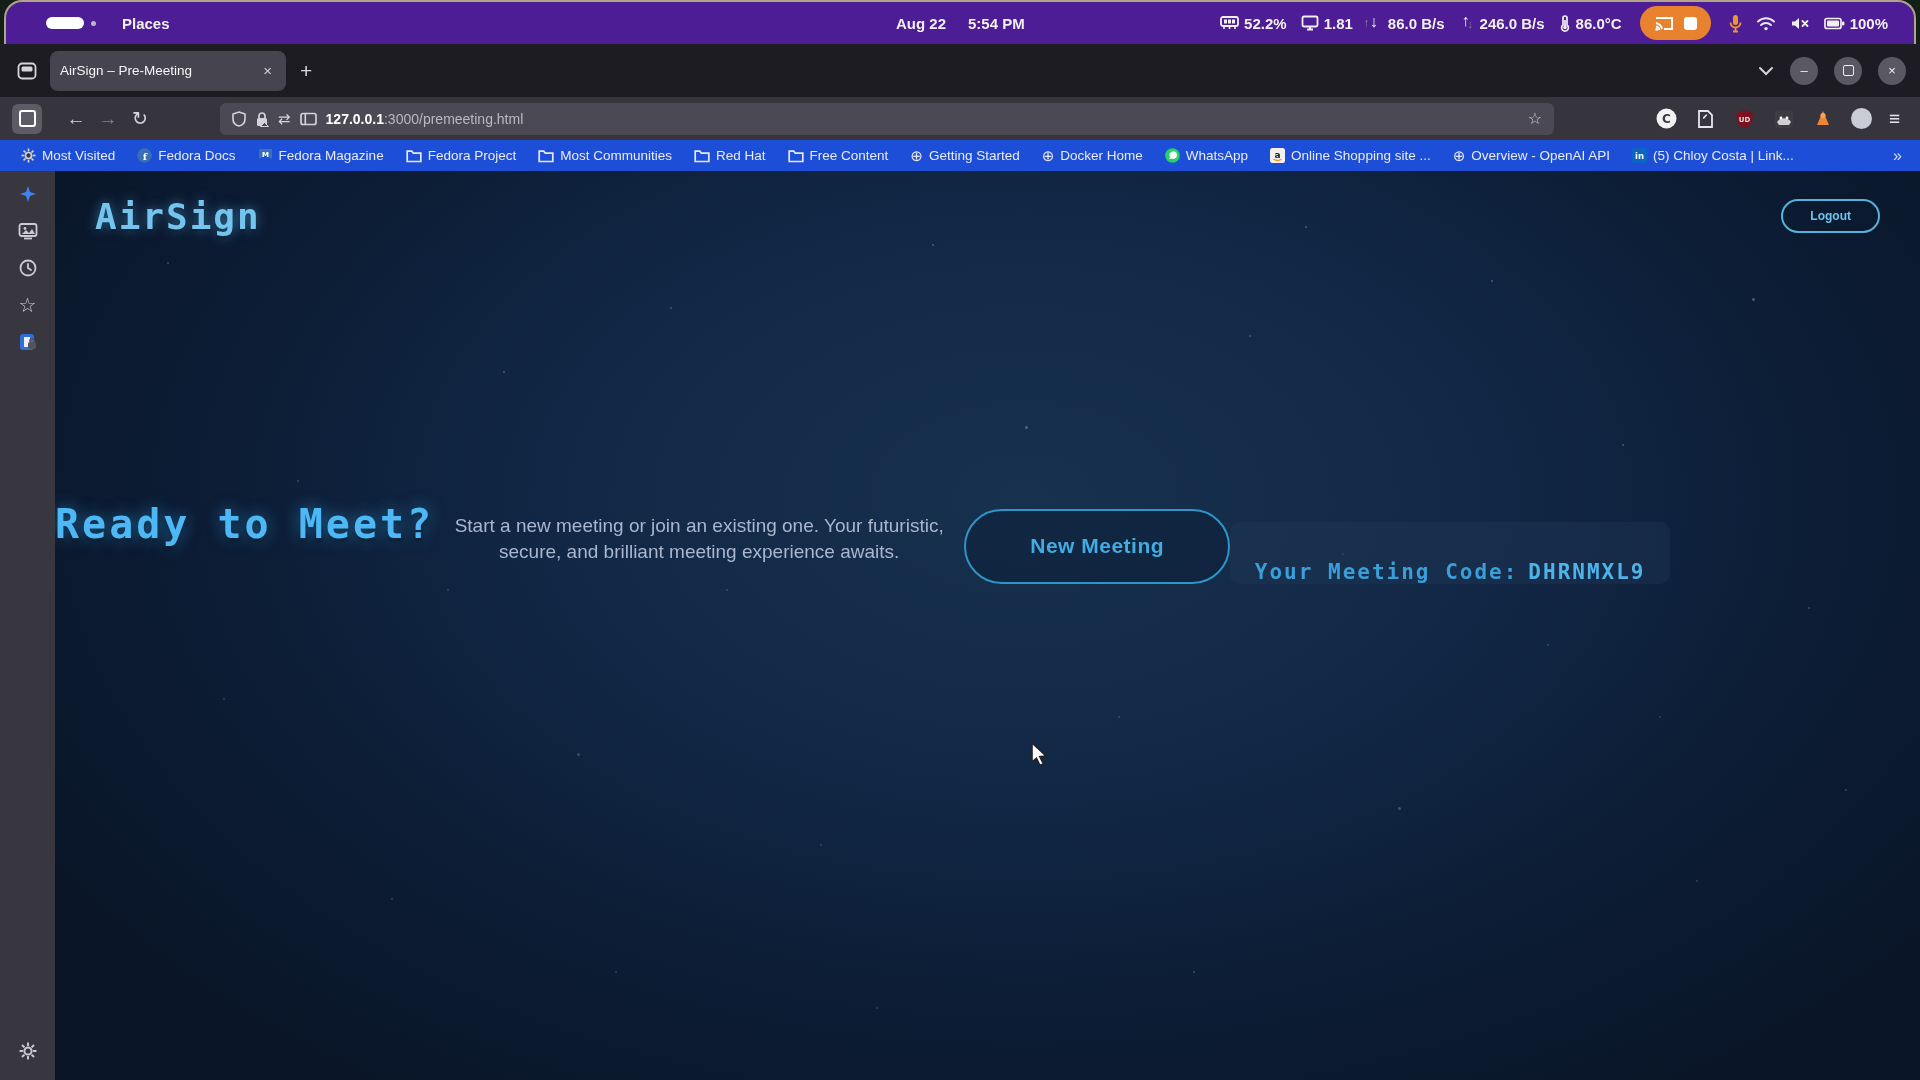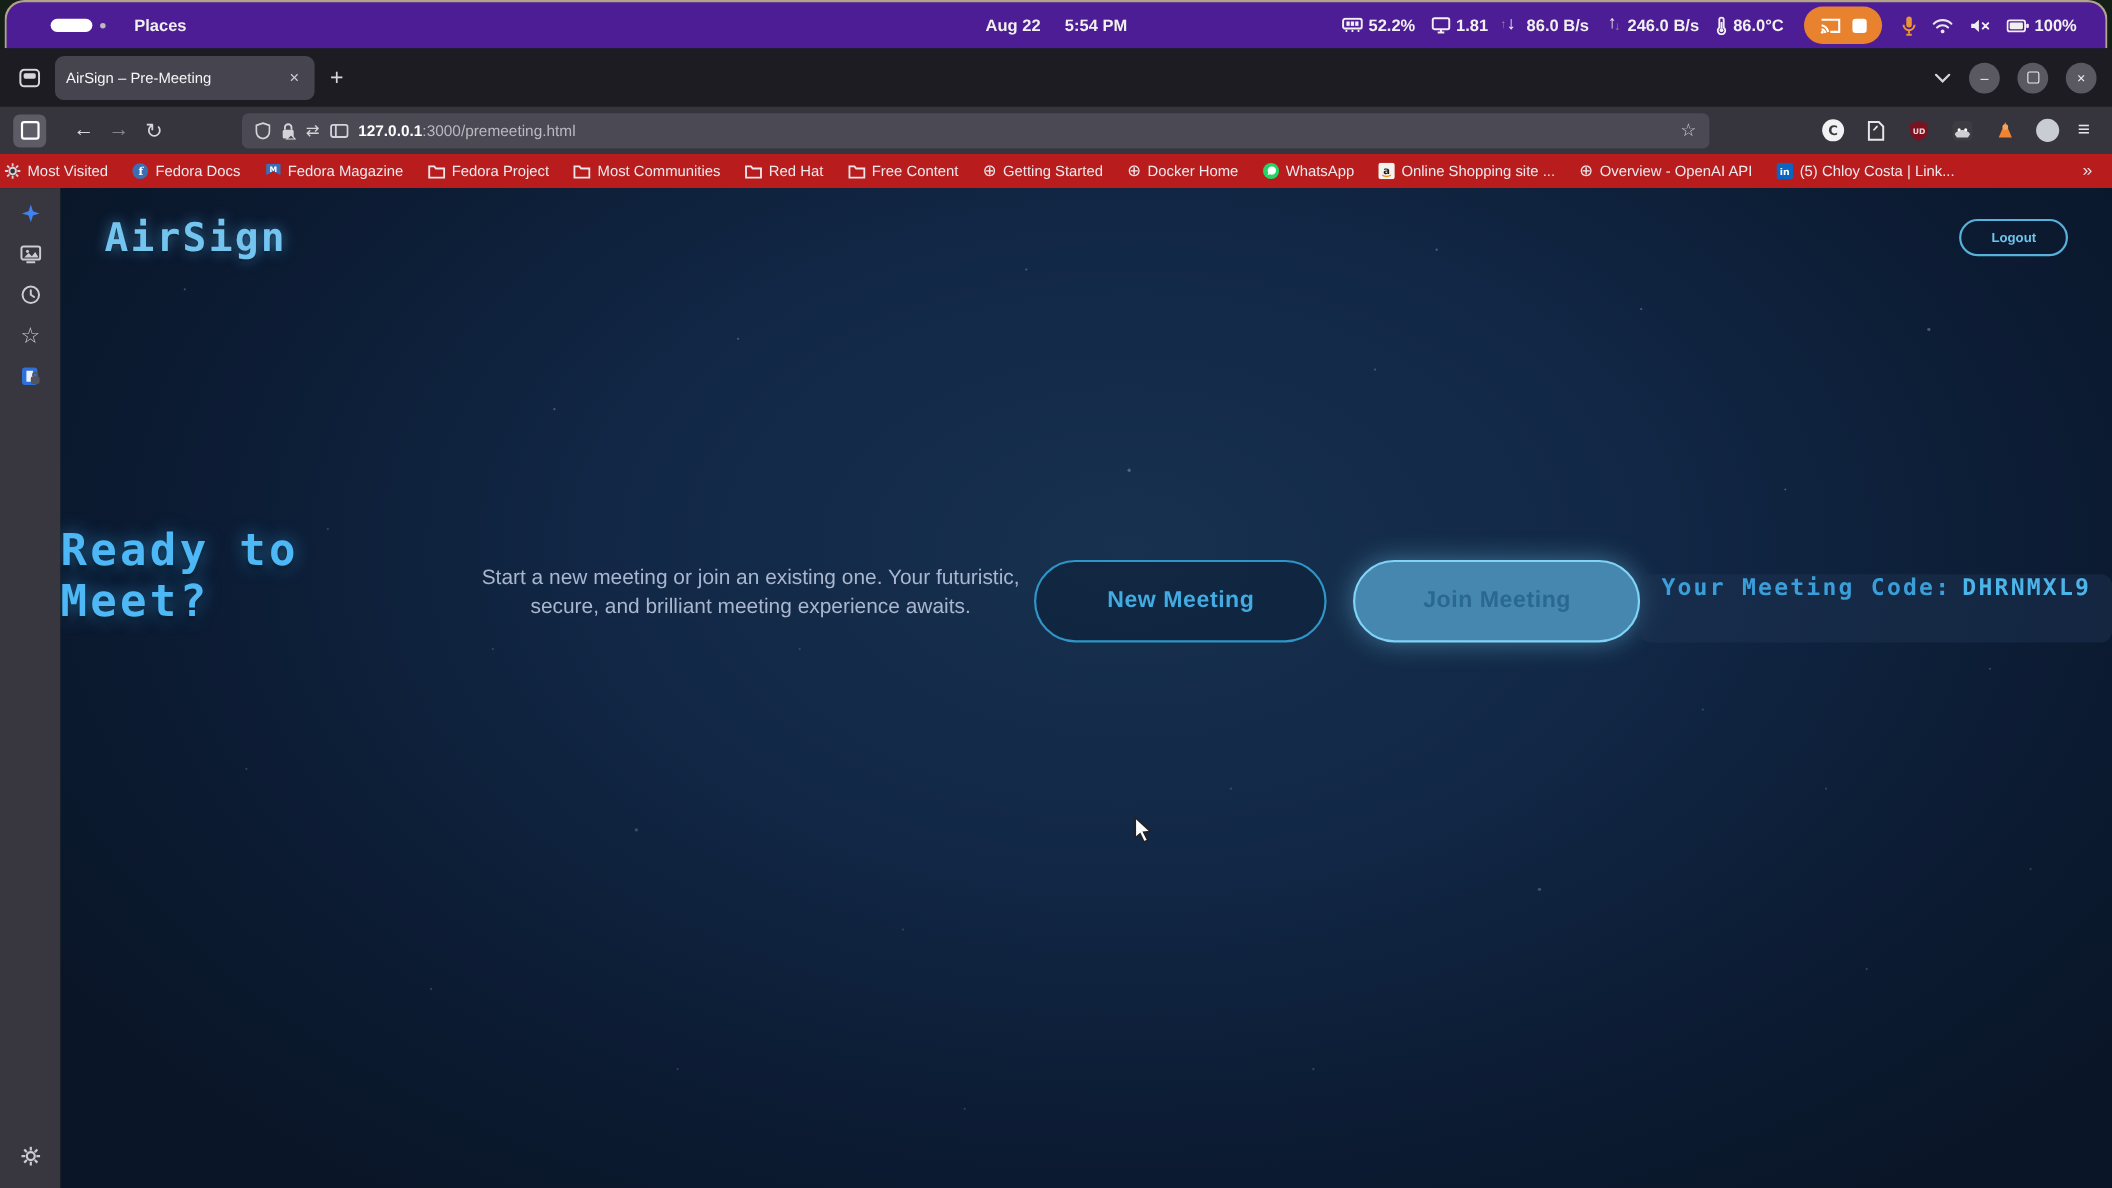--- a/index.html
+++ b/index.html
@@ -54,22 +54,22 @@
           display:flex;align-items:center;padding:0 12px;gap:9px;color:#cfcfd5;cursor:text;}
   .urlbar .urltext{font-size:14px;color:#b9b9c1;flex:1;white-space:nowrap;overflow:hidden;}
   .urlbar .urltext b{color:#ffffff;font-weight:bold;}
   .url-star{font-size:16px;color:#d3d3d9;cursor:pointer;}
   .glyph{font-size:15px;color:#d3d3d9;}
   .nav-right{margin-left:auto;display:flex;align-items:center;gap:17px;padding-right:20px;}
   .ext{width:22px;height:22px;display:flex;align-items:center;justify-content:center;cursor:pointer;}
   .hamburger{color:#e3e3e8;font-size:19px;letter-spacing:0;cursor:pointer;}
   .avatar{width:21px;height:21px;border-radius:50%;background:#c9ccd4;}
 
-  .bookmarks{position:absolute;left:0;top:140px;width:100%;height:31px;background:#b91c1c;
-          display:flex;align-items:center;gap:22px;padding-left:4px;box-sizing:border-box;
+  .bookmarks{position:absolute;left:0;top:140px;width:100%;height:31px;background:#1d4ed8;
+          display:flex;align-items:center;gap:22px;padding-left:21px;box-sizing:border-box;
           color:#eaeaee;font-size:13.5px;}
   .bm-item{display:flex;align-items:center;gap:6px;cursor:pointer;white-space:nowrap;}
   .bm-item .ico{display:flex;align-items:center;}
   .bm-overflow{margin-left:auto;padding-right:18px;font-size:16px;color:#dcdce1;cursor:pointer;}
 
   
   .vsidebar{position:absolute;left:0;top:171px;width:55px;bottom:0;background:#38373f;}
   .vs-ico{position:absolute;left:0;width:55px;height:30px;display:flex;align-items:center;
           justify-content:center;cursor:pointer;}
 
@@ -92,21 +92,21 @@
         color:#4db8f5;letter-spacing:3px;
         text-shadow:0 0 16px rgba(60,175,245,.55),0 3px 4px rgba(0,0,0,.55);}
   .hero p{margin:30px 0 0;width:530px;text-align:center;color:#a9b6ce;font-size:19px;line-height:26px;}
   .btn-row{margin-top:44px;display:flex;gap:24px;}
   .btn-new,.btn-join{height:75px;border-radius:38px;font-family:"Liberation Sans",sans-serif;
         font-weight:bold;font-size:21px;letter-spacing:.5px;cursor:pointer;}
   .btn-new{width:266px;background:rgba(9,24,44,.35);border:2px solid #2f95c8;color:#42abe2;}
   .btn-join{width:261px;background:#4587ae;border:2px solid #80d3f6;color:#2a6890;
         box-shadow:0 0 24px rgba(120,205,245,.45);}
   .code-box{margin-top:58px;width:440px;height:62px;background:rgba(32,54,84,.45);border-radius:10px;
-        display:flex;align-items:flex-start;justify-content:center;gap:10px;
+        display:flex;align-items:flex-end;justify-content:center;gap:10px;
         font-family:"DejaVu Sans Mono",monospace;font-weight:bold;font-size:21px;
         letter-spacing:2px;color:#3a9ed9;}
   .code-box .code{color:#4db4ea;}
 
   .cursor{position:absolute;left:974px;top:571px;pointer-events:none;}
 </style>
 </head>
 <body>
 
 <div class="screen">
@@ -484,21 +484,20 @@
     <div class="page-header">
       <div class="logo">AirSign</div>
       <button class="logout">Logout</button>
     </div>
 
     <div class="hero">
       <h1>Ready to Meet?</h1>
       <p>Start a new meeting or join an existing one. Your futuristic, secure, and brilliant meeting experience awaits.</p>
       <div class="btn-row">
         <button class="btn-new">New Meeting</button>
-        <button class="btn-join">Join Meeting</button>
       </div>
       <div class="code-box">
         <span>Your Meeting Code:</span>
         <span class="code">DHRNMXL9</span>
       </div>
     </div>
 
     <svg class="cursor" width="22" height="26" viewBox="0 0 22 26">
       <path d="M3 1l14 13-6.2.6 3.6 7.2-3.4 1.7-3.6-7.3L3 20z" fill="#ffffff" stroke="#22222a" stroke-width="1.6"></path>
     </svg>

